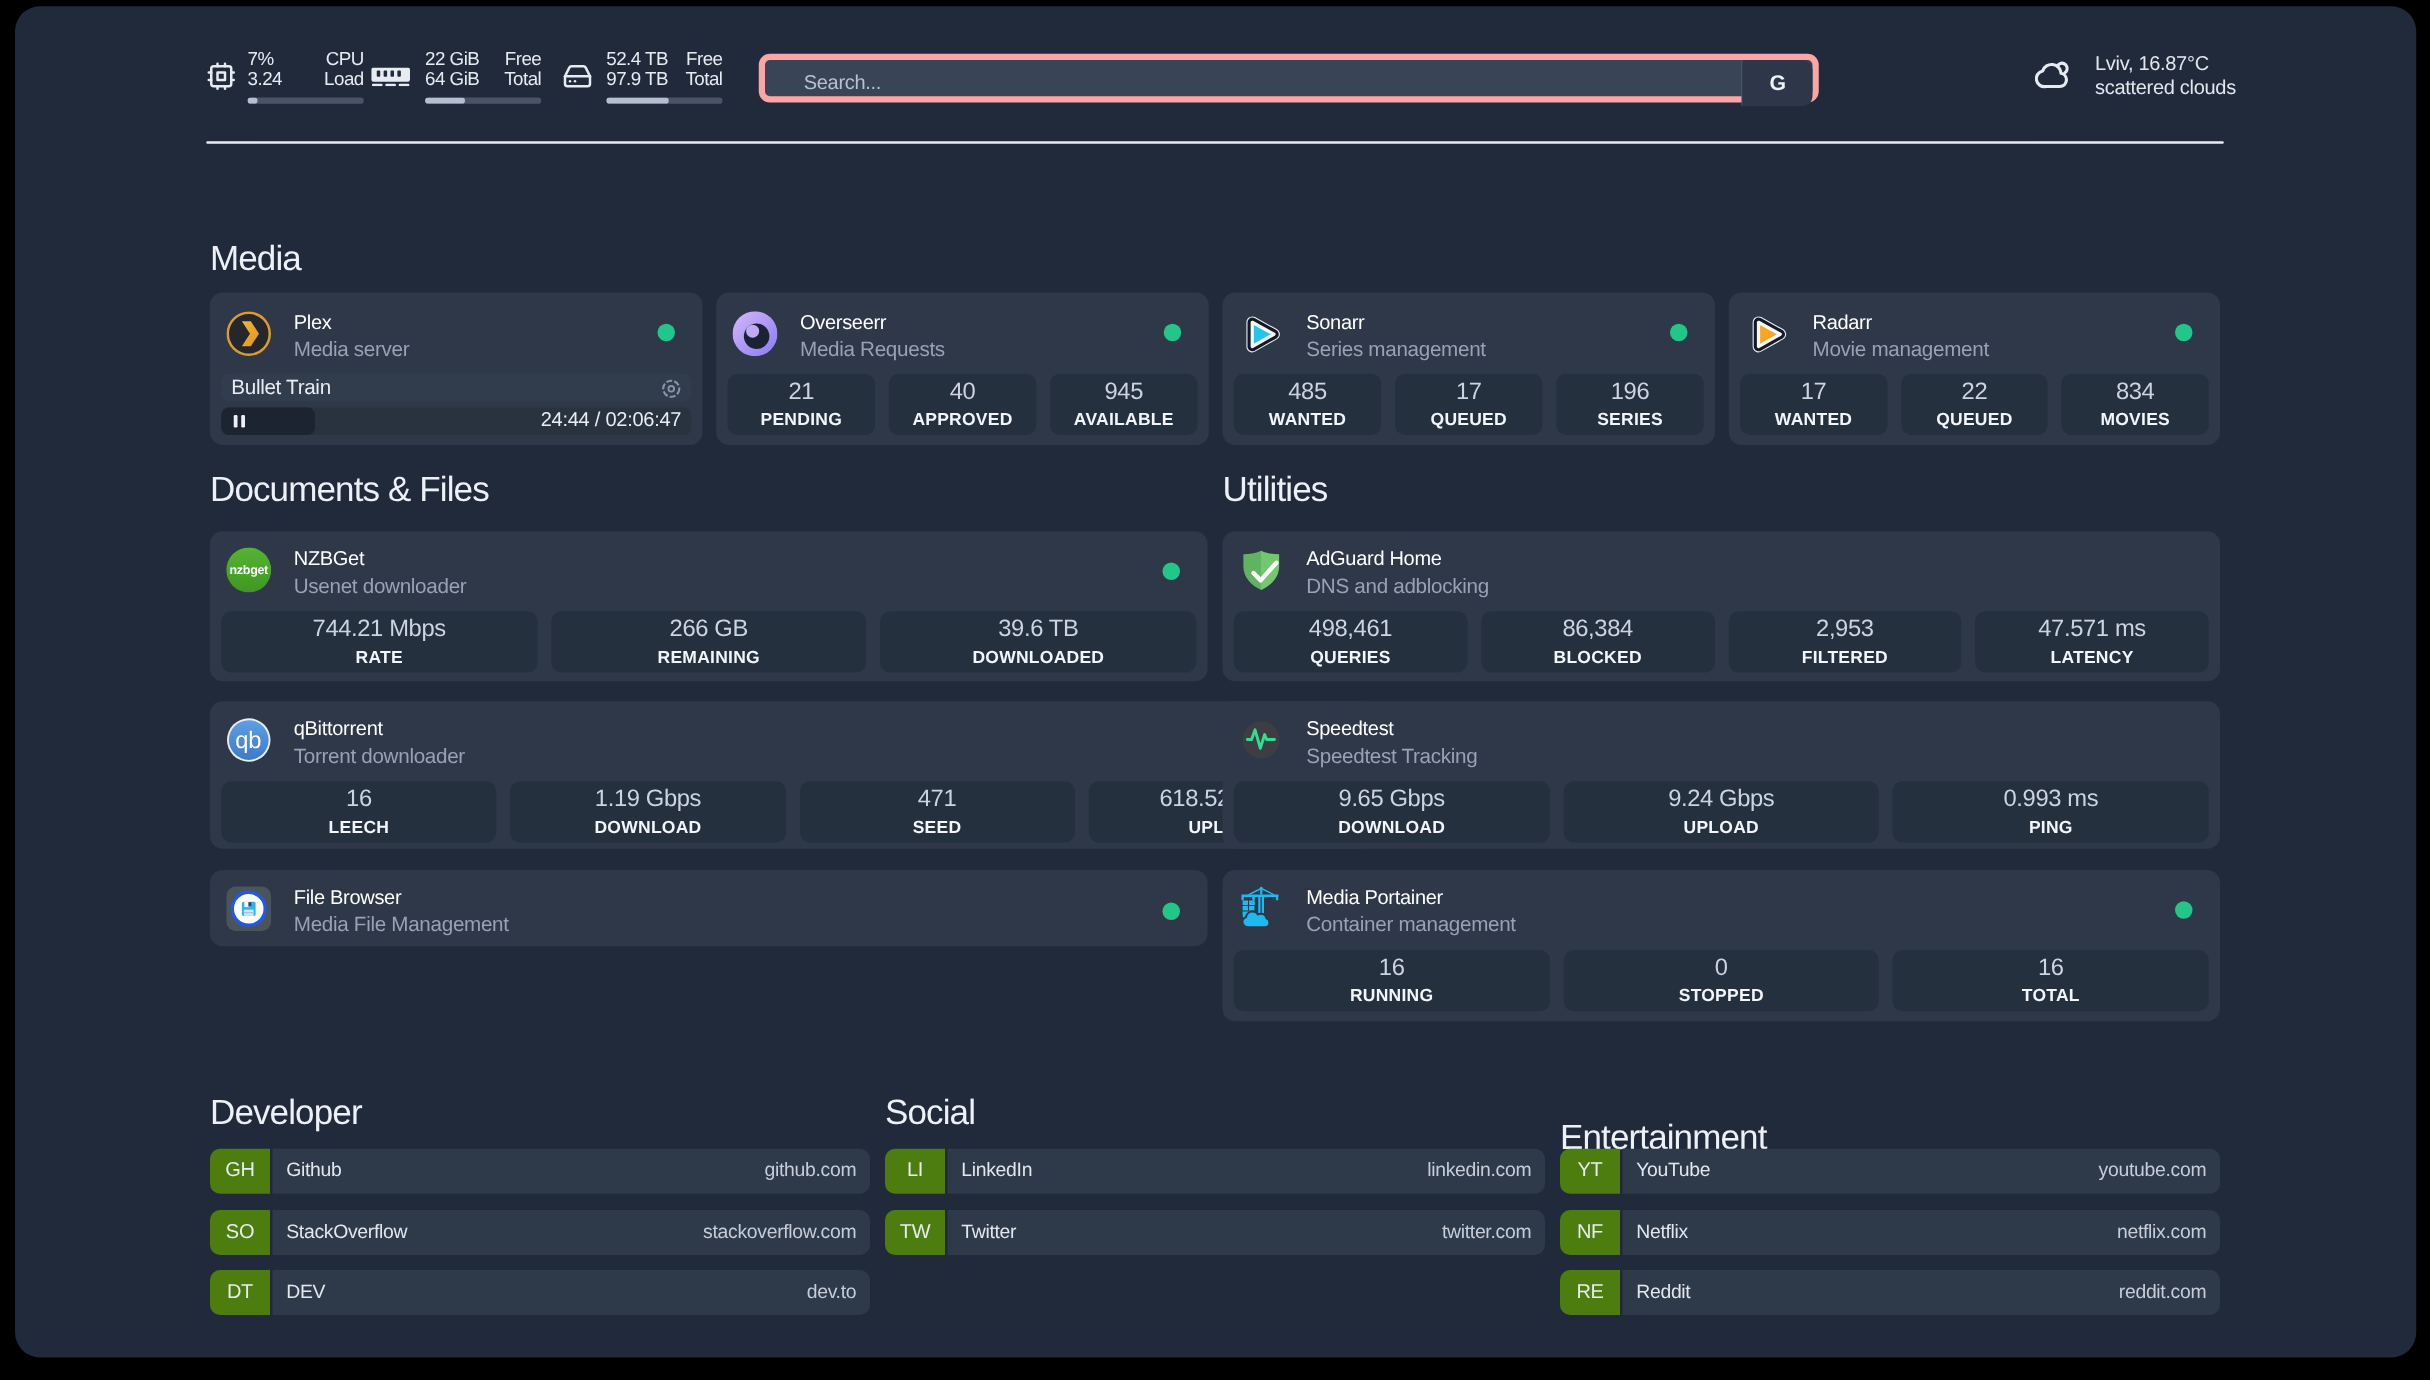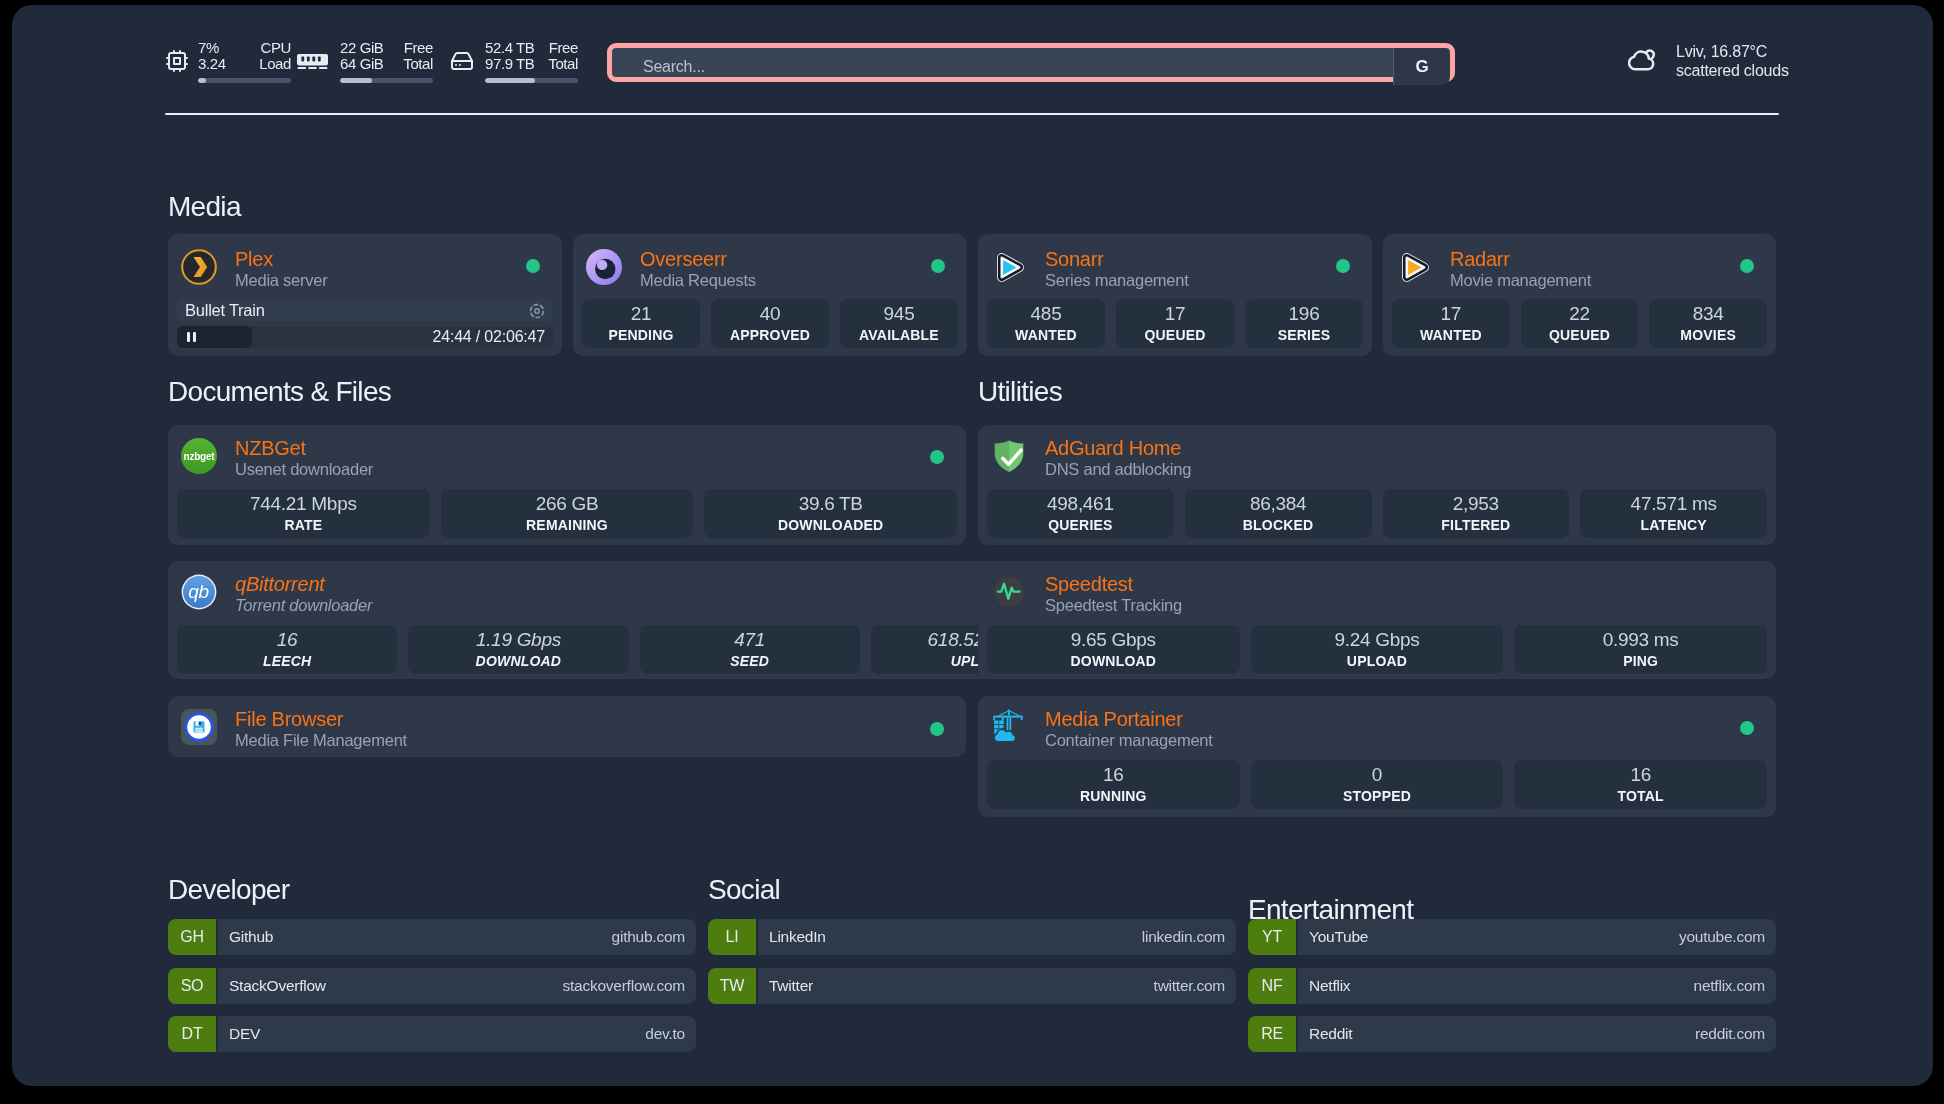--- a/index.html
+++ b/index.html
@@ -30,21 +30,21 @@
 
 .hr { position:absolute; left:165px; top:113px; width:1614px; height:2px; background:#e9edf3; border-radius:1px; }
 
 
 .shead { position:absolute; font-size:28px; line-height:32px; color:#edf1f7; font-weight:500; letter-spacing:-0.7px; }
 
 .card { position:absolute; background:#2e3848; border-radius:10px; }
 .chead { position:absolute; left:13px; top:15px; display:flex; }
 .cicon { width:36px; height:36px; flex:0 0 36px; }
 .titles { margin-left:18px; }
-.t1 { font-size:20px; line-height:20px; color:#f97316; font-weight:500; white-space:nowrap; }
+.t1 { font-size:16px; line-height:20px; color:#ffffff; font-weight:500; white-space:nowrap; }
 .t2 { font-size:16.5px; line-height:15px; margin-top:4px; color:#98a2b4; white-space:nowrap; }
 .dot { position:absolute; top:25px; right:22px; width:14px; height:14px; border-radius:50%; background:#22c688; }
 .stats { position:absolute; left:9px; right:9px; top:65px; height:49px; display:flex; gap:11px; }
 .stat { flex:1; background:#25303f; border-radius:8px; text-align:center; overflow:hidden; }
 .num { margin-top:3px; font-size:19px; line-height:24px; color:#ccd4e1; letter-spacing:-0.3px; }
 .lbl { font-size:14px; line-height:19px; font-weight:700; color:#f2f5f9; letter-spacing:0.2px; }
 
 
 .mrow1 { position:absolute; left:9px; right:9px; top:65px; height:22px; background:#313c4c; border-radius:6px; }
 .mrow1 .mt { position:absolute; left:8px; top:0; line-height:22px; font-size:16.5px; color:#e8ecf3; }
@@ -355,21 +355,21 @@
         <div class="num">2,953</div>
         <div class="lbl">FILTERED</div>
       </div>
     <div class="stat">
         <div class="num">47.571 ms</div>
         <div class="lbl">LATENCY</div>
       </div>
   </div>
 </div>
 
-<div class="card" style="left:168px; top:561px; width:932px; height:118px;font-style:italic;">
+<div class="card" style="left:168px; top:561px; width:932px; height:118px;">
   <div class="chead" style="top:13px;">
     <svg class="cicon" viewBox="0 0 36 36">
         <defs>
           <linearGradient id="qbg" x1="0" y1="0" x2="0" y2="1">
             <stop offset="0" stop-color="#5f9fe2"></stop>
             <stop offset="1" stop-color="#3c7bcb"></stop>
           </linearGradient>
         </defs>
         <circle cx="18" cy="18" r="17.4" fill="#e8edf4"></circle>
         <circle cx="18" cy="18" r="15.9" fill="url(#qbg)"></circle>

